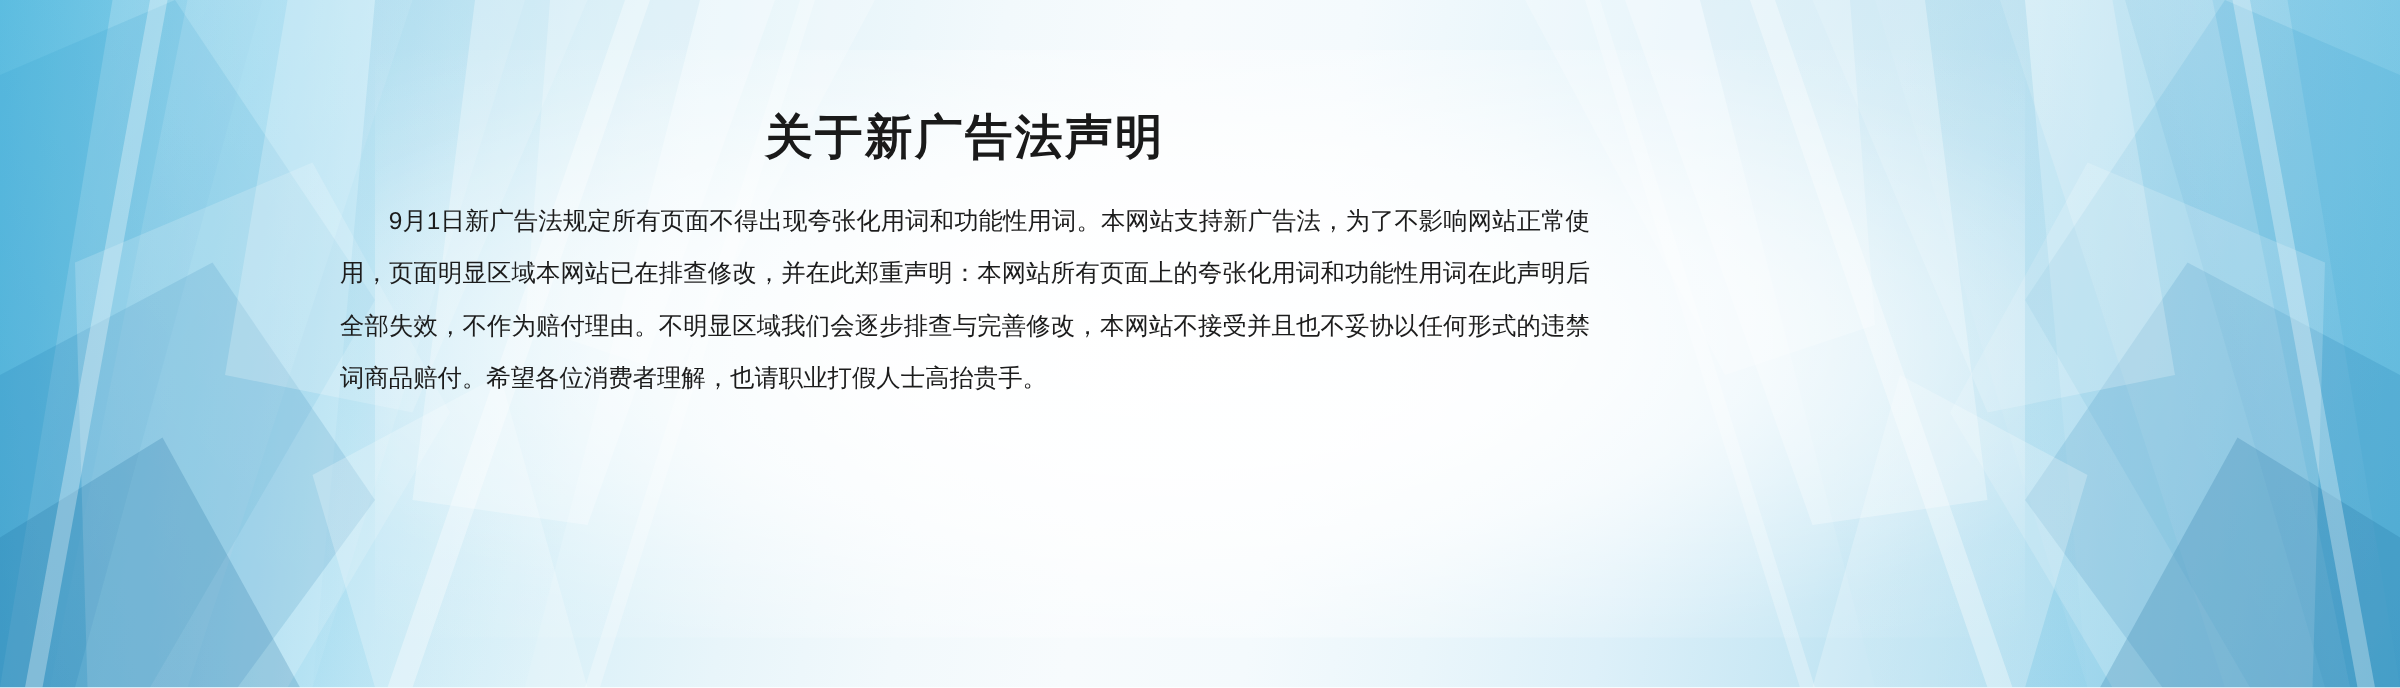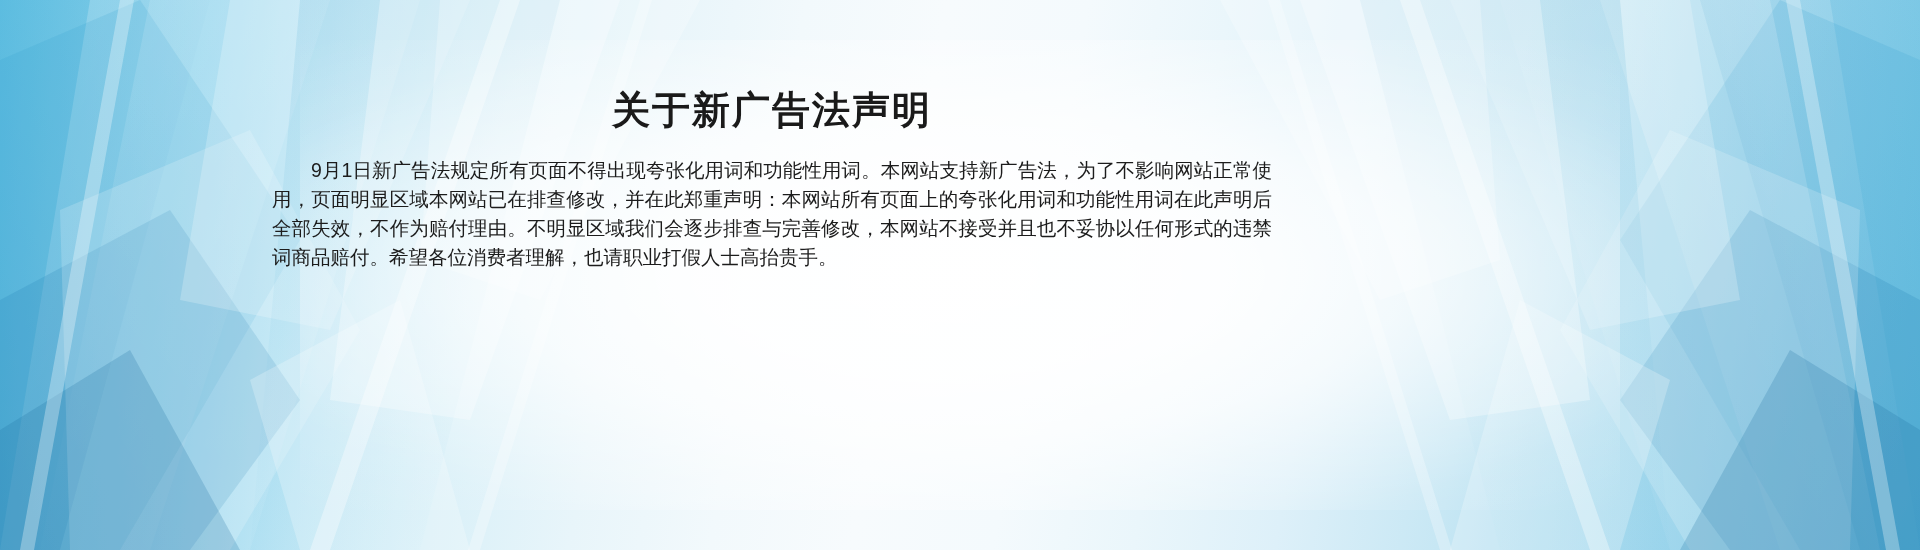--- a/index.html
+++ b/index.html
@@ -87,21 +87,21 @@
     line-height: 1.2;
     text-align: center;
     width: 100%;
   }
 
   .body-block {
     width: 1000px;
     margin-top: 22px;
     color: #1c1c1c;
     font-size: 19.5px;
-    line-height: 29px;
+    line-height: 42px;
     text-align: justify;
     text-justify: inter-ideograph;
   }
 
   .para {
     margin: 0;
     padding: 0;
     text-align: justify;
     text-justify: inter-ideograph;
   }

